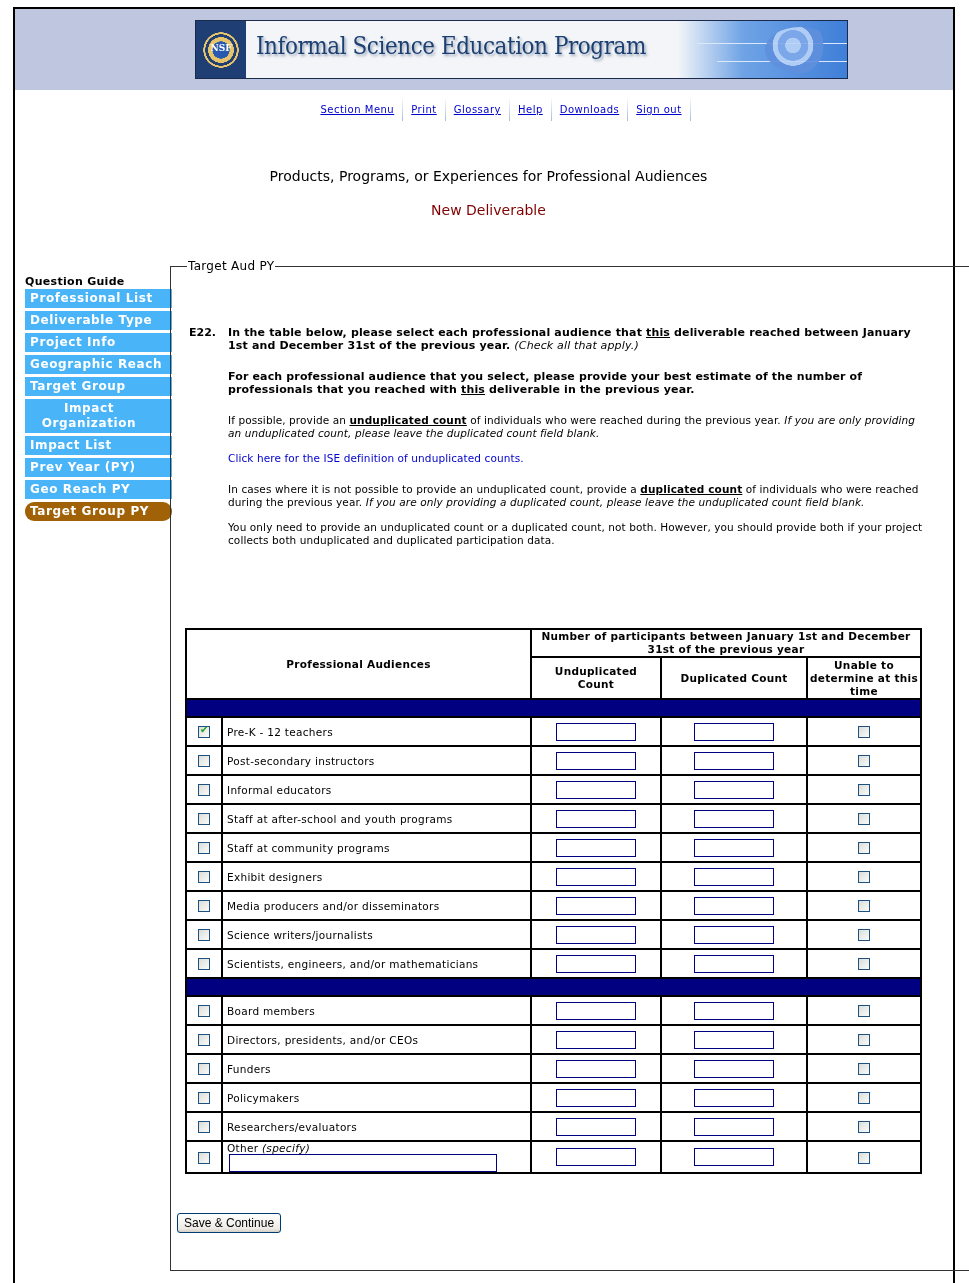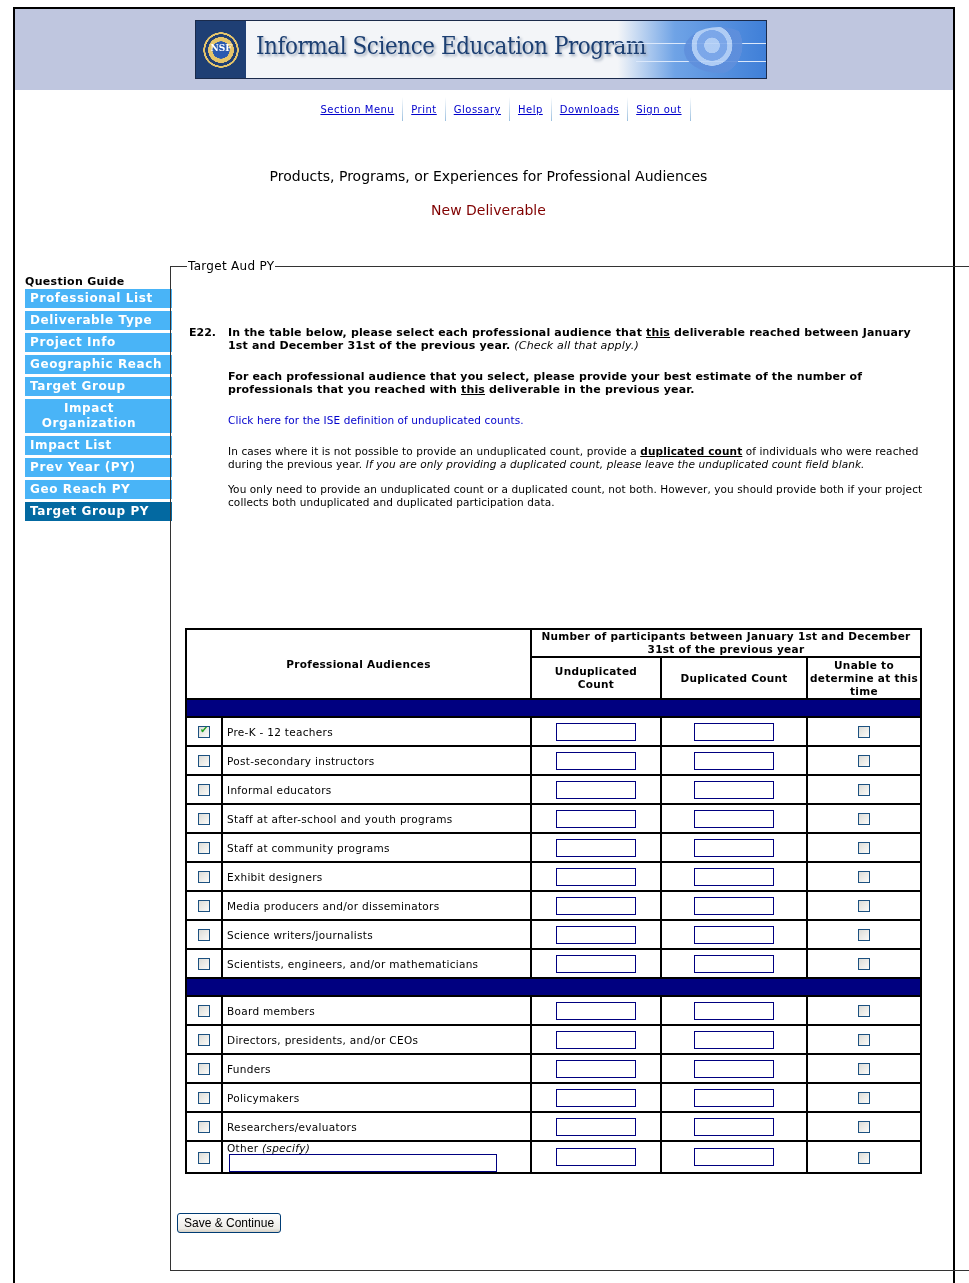--- a/index.html
+++ b/index.html
@@ -1,38 +1,38 @@
 <!DOCTYPE html>
 <html><head>
 <meta charset="utf-8">
 <style>
   html, body { margin:0; padding:0; background:#ffffff; }
   body { width:969px; height:1283px; position:relative; overflow:hidden; font-family:"DejaVu Sans", sans-serif; color:#000; }
   .frame { position:absolute; left:13px; top:7px; width:942px; height:1290px; border:2px solid #000; border-bottom:none; box-sizing:border-box; background:#fff; }
   .banner-bg { position:absolute; left:0; top:0; width:100%; height:81px; background:#bfc6df; }
-  .banner { position:absolute; left:180px; top:11px; width:572px; height:59px; border:1px solid #1a2a4a; box-sizing:border-box; background:linear-gradient(90deg,#f3f5f8 0%,#f3f5f8 74%,#6fa3e6 84%,#3f7fd8 100%); overflow:hidden; }
+  .banner { position:absolute; left:180px; top:11px; width:653px; height:59px; border:1px solid #1a2a4a; box-sizing:border-box; background:linear-gradient(90deg,#f3f5f8 0%,#f3f5f8 74%,#6fa3e6 84%,#3f7fd8 100%); overflow:hidden; }
   .nsf-logo { position:absolute; left:0; top:0; width:50px; height:57px; background:#1f3f74; display:flex; align-items:center; justify-content:center; }
   .nsf-logo .sun { width:40px; height:40px; border-radius:50%; background:radial-gradient(circle,#2a5ab0 0 30%,#e6c56a 31% 45%,#1f3f74 46% 55%,#e6c56a 56% 62%,transparent 63%); position:relative; }
   .nsf-logo .sun span { position:absolute; left:0; right:0; top:13px; text-align:center; font-size:9px; font-weight:bold; color:#fff; font-family:"DejaVu Serif", serif; }
   .banner-title { position:absolute; left:60px; top:10px; font-family:"DejaVu Serif", serif; font-size:25px; color:#1c3f72; letter-spacing:-0.5px; text-shadow:2px 2px 3px #9aa6b8; white-space:nowrap; transform:scaleX(0.86); transform-origin:left center; }
   .banner-art { position:absolute; right:12px; top:6px; width:70px; height:46px; border-radius:50%; background:radial-gradient(circle at 40% 40%,#b9d3f7 0 15%,#7fa9ea 16% 30%,#b9d3f7 31% 40%,#5f8fdc 41% 60%,transparent 61%); opacity:0.9; }
   .banner-line { position:absolute; height:1px; background:#dbe8fb; }
 
   .topnav { position:absolute; top:97px; left:0; width:100%; text-align:center; font-size:10px; }
   .topnav .navwrap { display:inline-flex; align-items:flex-end; margin-left:34px; }
   .topnav a { color:#0000cc; text-decoration:underline; padding:0 8px; letter-spacing:0.5px; line-height:22px; }
   .topnav .sep { width:1px; height:24px; background:linear-gradient(#fff,#9cc0df); }
 
   .page-title { position:absolute; top:168px; left:0; width:100%; text-align:center; font-size:14px; padding-left:4px; }
   .page-subtitle { position:absolute; top:202px; left:0; width:100%; text-align:center; font-size:14px; color:#800000; padding-left:4px; }
 
   .guide { position:absolute; left:11px; top:268px; width:147px; }
   .guide-title { font-size:11px; font-weight:bold; margin-bottom:1px; letter-spacing:0.3px; }
   .guide-item { display:block; background:#49b4f7; color:#fff; font-size:12px; font-weight:bold; padding:2px 5px; margin-bottom:3px; letter-spacing:0.6px; line-height:15px; text-decoration:none; }
-  .guide-item.active { background:#0369a1; }
+  .guide-item.active { background:#a16207;border-radius:9px; }
 
   .fieldset { position:absolute; left:155px; top:258px; width:769px; height:1005px; border:1px solid #333; box-sizing:border-box; }
   .legend { position:absolute; left:16px; top:-8px; background:#fff; padding:0 1px; font-size:12px; letter-spacing:0.3px; }
 
   .question { position:absolute; left:173px; top:318px; width:740px; font-size:11px; line-height:13px; }
   .qnum { position:absolute; left:0; top:0; font-weight:bold; }
   .qbody { margin-left:39px; }
   .qbody p { margin:0 0 18px 0; }
   .qbody .b { font-weight:bold; letter-spacing:0.15px; }
   .qbody u { text-decoration:underline; }
@@ -112,20 +112,21 @@
 
 <div class="fieldset" style="left:170px;top:266px;width:892px;height:1005px;">
   <div class="legend">Target Aud PY</div>
 </div>
 
 <div class="question" style="left:189px;top:326px;">
   <span class="qnum">E22.</span>
   <div class="qbody">
     <p class="b"><span>In the table below, please select each professional audience that </span><u>this</u><span> deliverable reached between January 1st and December 31st of the previous year. </span><i style="font-weight:normal;">(Check all that apply.)</i></p>
     <p class="b"><span>For each professional audience that you select, please provide your best estimate of the number of professionals that you reached with </span><u>this</u><span> deliverable in the previous year.</span></p>
+    <p class="small" style="margin-bottom:12px;"><span>If possible, provide an </span><u class="b">unduplicated count</u><span> of individuals who were reached during the previous year. </span><i>If you are only providing an unduplicated count, please leave the duplicated count field blank.</i></p>
     <p class="small" style="margin-bottom:18px;"><a href="#">Click here for the ISE definition of unduplicated counts.</a></p>
     <p class="small" style="margin-bottom:12px;"><span>In cases where it is not possible to provide an unduplicated count, provide a </span><u class="b">duplicated count</u><span> of individuals who were reached during the previous year. </span><i>If you are only providing a duplicated count, please leave the unduplicated count field blank.</i></p>
     <p class="small">You only need to provide an unduplicated count or a duplicated count, not both. However, you should provide both if your project collects both unduplicated and duplicated participation data.</p>
   </div>
 </div>
 
 <table class="aud" style="left:185px;top:628px;">
   <thead>
     <tr class="h1">
       <th colspan="2" rowspan="2">Professional Audiences</th>

